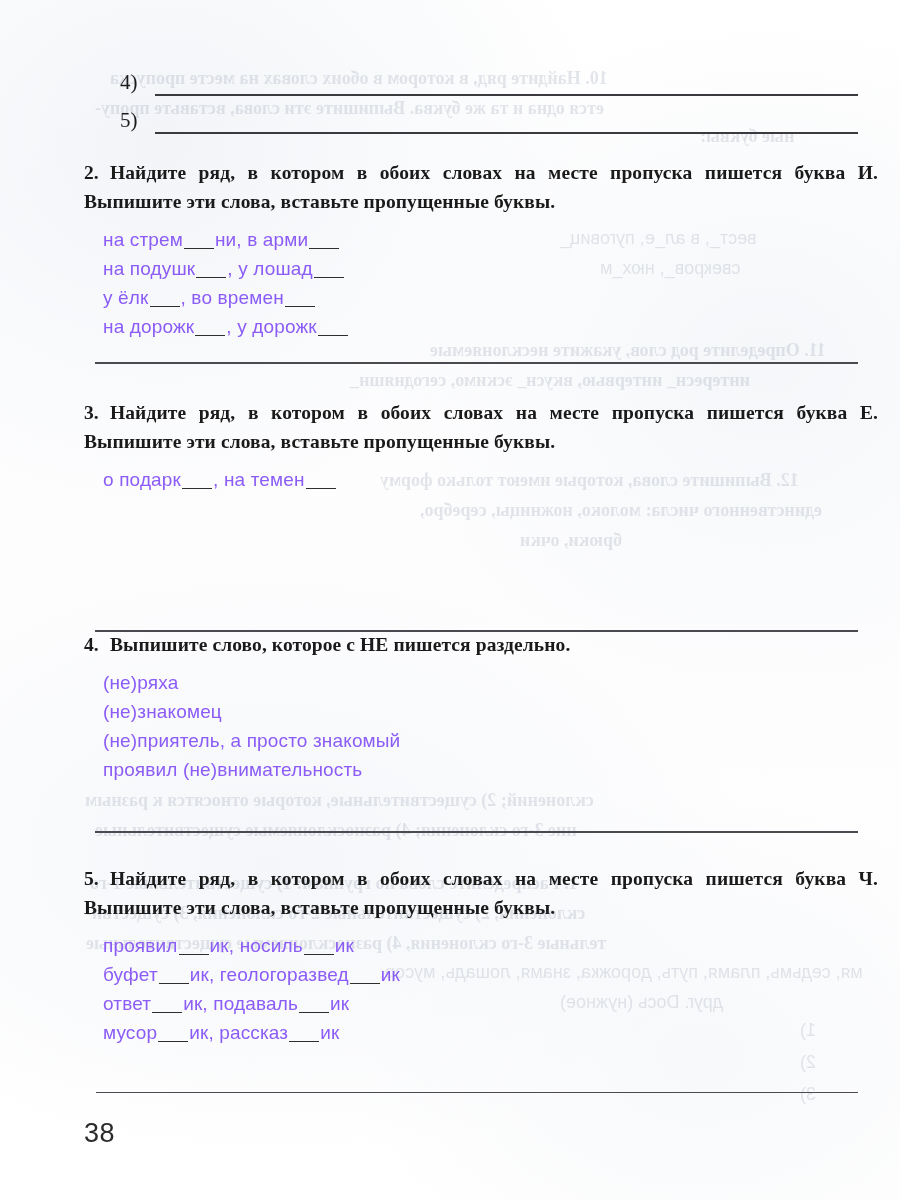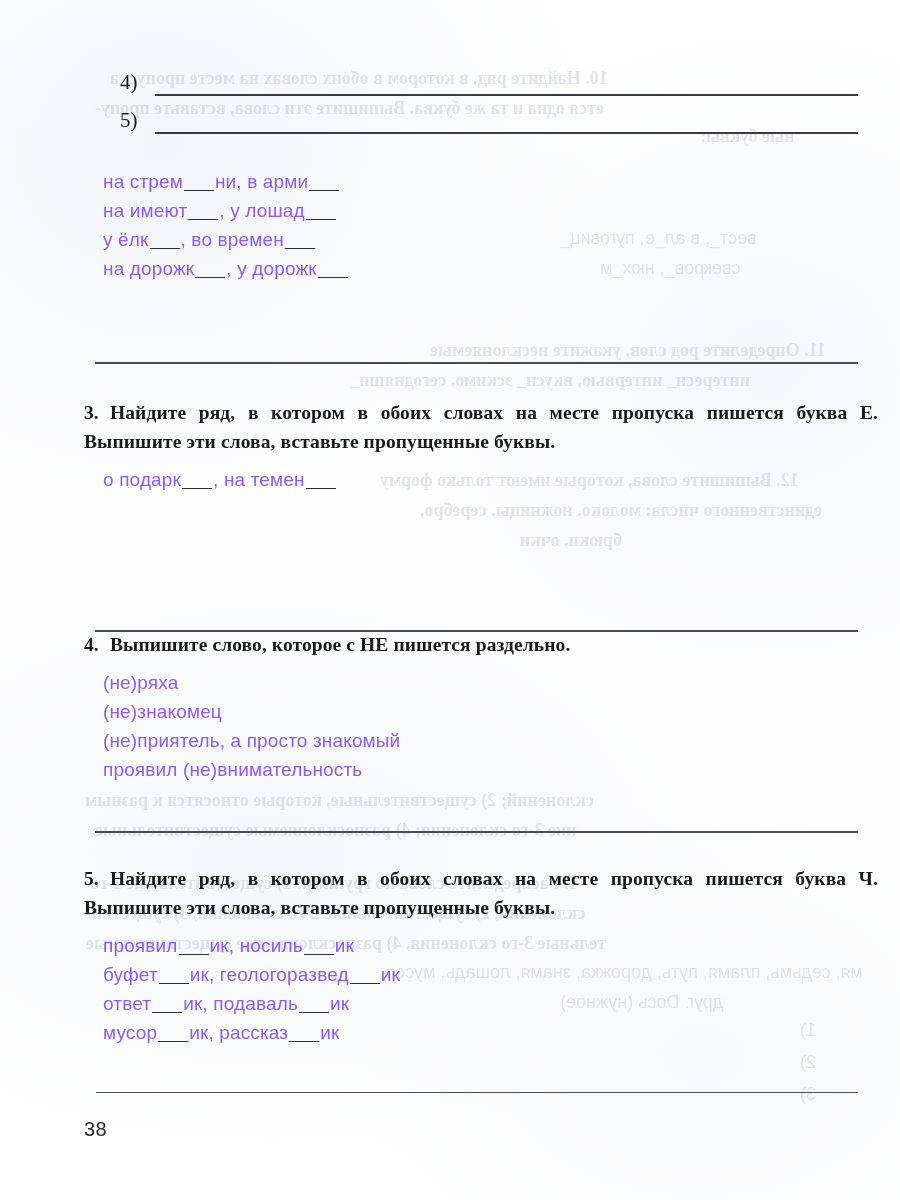--- a/index.html
+++ b/index.html
@@ -127,21 +127,21 @@
     width: 762px;
     border-bottom: 1.8px solid #4a4a50;
   }
 
   
   .folio {
     position: absolute;
     left: 84px;
     top: 1118px;
     font-family: "Liberation Sans", sans-serif;
-    font-size: 20px;
+    font-size: 27px;
     color: #2b2b2b;
     letter-spacing: 0.5px;
     z-index: 3;
   }
 </style>
 </head>
 <body>
 
 <div class="page">
 
@@ -173,23 +173,26 @@
     <div class="answer-line" style="top:70px;">
       <span class="num">4)</span>
       <span class="rule"></span>
     </div>
     <div class="answer-line" style="top:108px;">
       <span class="num">5)</span>
       <span class="rule"></span>
     </div>
 
     <div class="task" style="top:158px;">
+      <div class="task-head">
+        <span class="task-num">2.</span><span>Найдите ряд, в котором в обоих словах на месте пропуска пишется буква И. Выпишите эти слова, вставьте пропущенные буквы.</span>
+      </div>
       <div class="options">
         <div class="opt"><span>на стрем</span><span class="gap"></span><span>ни, в арми</span><span class="gap"></span></div>
-        <div class="opt"><span>на имеют</span><span class="gap"></span><span>, у лошад</span><span class="gap"></span></div>
+        <div class="opt"><span>на подушк</span><span class="gap"></span><span>, у лошад</span><span class="gap"></span></div>
         <div class="opt"><span>у ёлк</span><span class="gap"></span><span>, во времен</span><span class="gap"></span></div>
         <div class="opt"><span>на дорожк</span><span class="gap"></span><span>, у дорожк</span><span class="gap"></span></div>
       </div>
     </div>
 
     <div class="sep" style="top:362px;"></div>
 
     <div class="task" style="top:398px;">
       <div class="task-head">
         <span class="task-num">3.</span><span>Найдите ряд, в котором в обоих словах на месте пропуска пишется буква Е. Выпишите эти слова, вставьте пропущенные буквы.</span>

